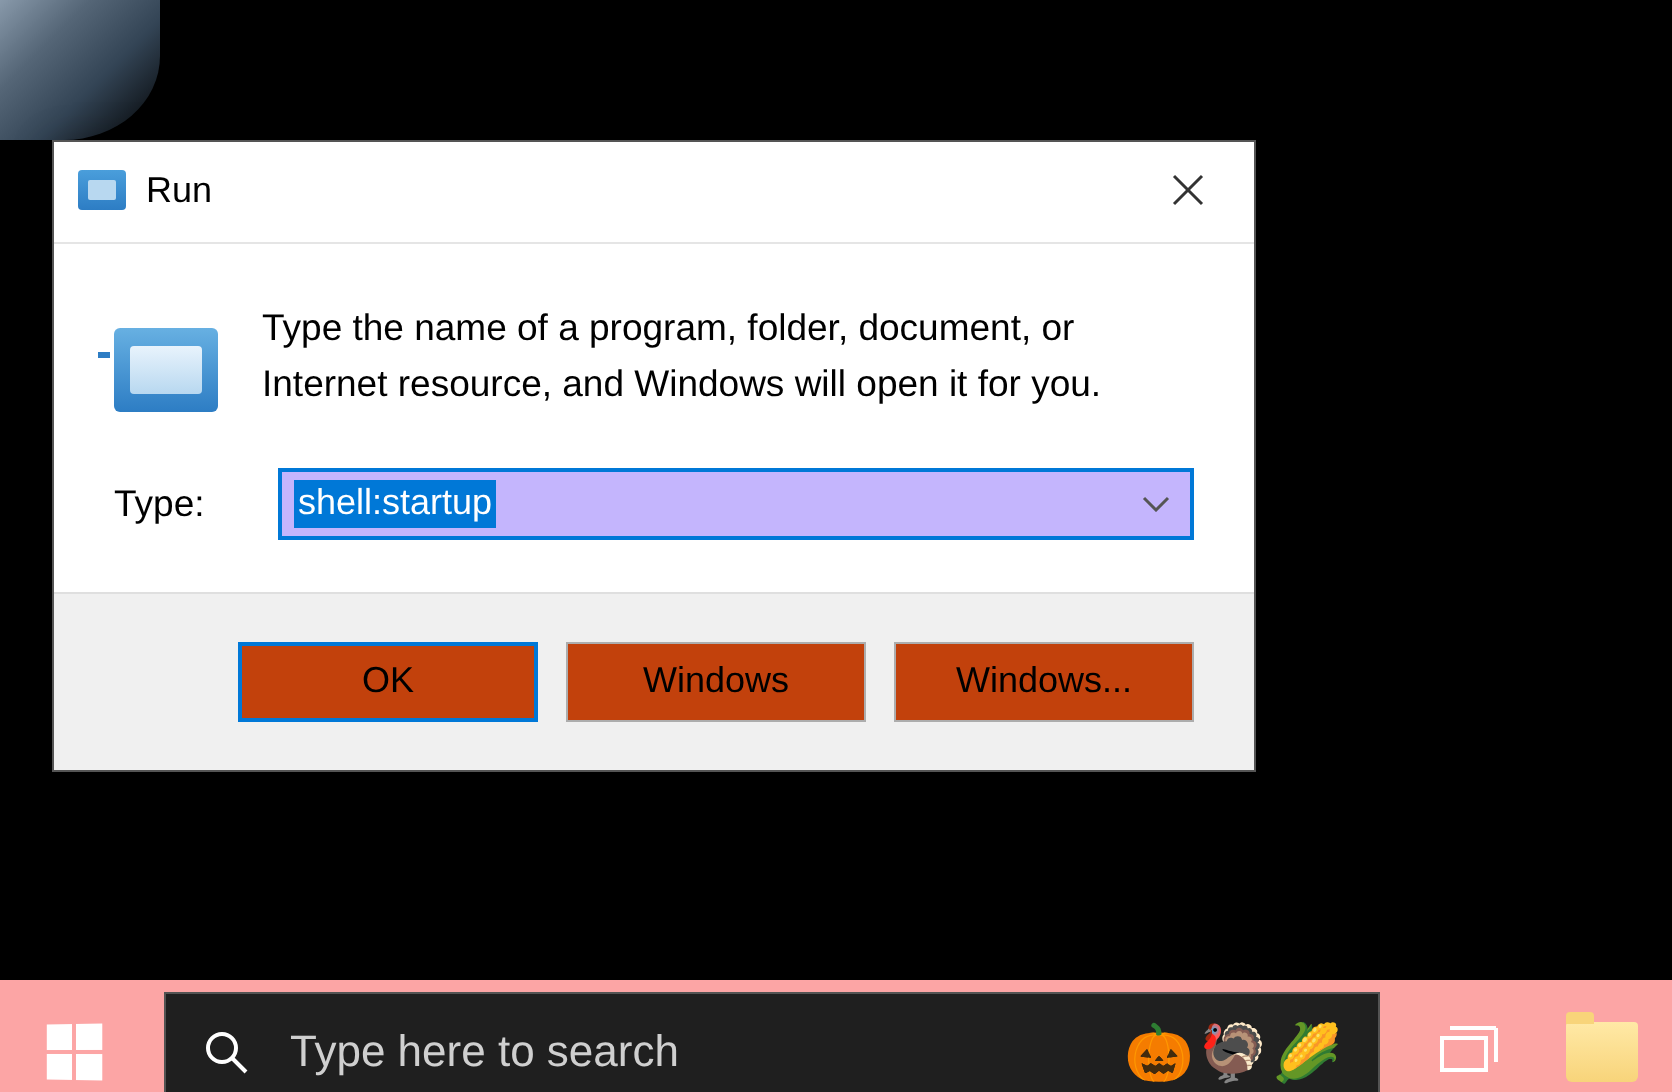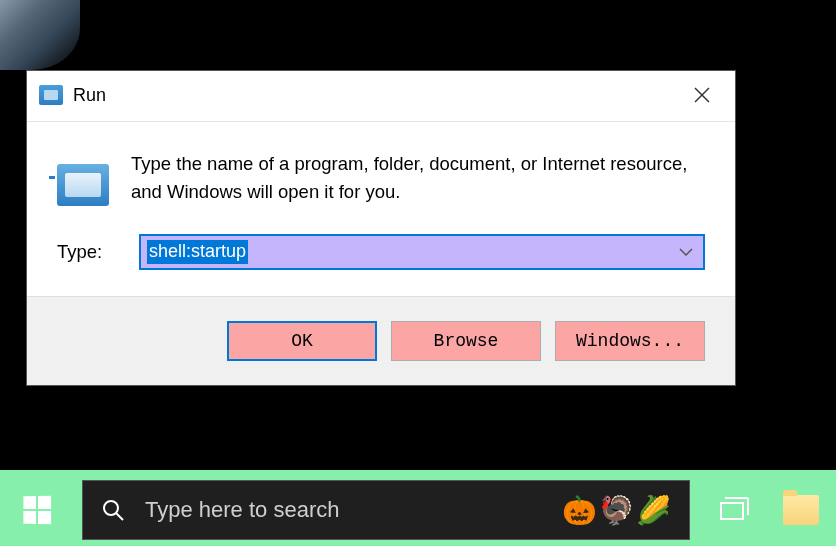--- a/index.html
+++ b/index.html
@@ -29,21 +29,21 @@
       left: 0;
       width: 80px;
       height: 70px;
       background: linear-gradient(135deg, #8899aa 0%, #556677 30%, #334455 60%, #000 100%);
       border-radius: 0 0 60% 0;
     }
     .run-dialog {
       position: absolute;
       top: 70px;
       left: 26px;
-      width: 710px;
+      width: 602px;
       background: #fff;
       border: 1px solid #555;
       box-shadow: 0 4px 20px rgba(0,0,0,0.3);
     }
     .dialog-titlebar {
       display: flex;
       justify-content: space-between;
       align-items: center;
       padding: 6px 8px 8px 12px;
       border-bottom: 1px solid #e5e5e5;
@@ -183,40 +183,40 @@
       padding: 24px 30px;
       display: flex;
       justify-content: flex-end;
       gap: 14px;
       border-top: 1px solid #dfdfdf;
     }
     .dialog-button {
       min-width: 150px;
       height: 40px;
       font-size: 18px;
-      font-family: Liberation Mono, monospace;
-      background: #fca5a5;
+      font-family: Liberation Sans, sans-serif;
+      background: #c2410c;
       border: 1px solid #adadad;
       cursor: pointer;
       display: flex;
       align-items: center;
       justify-content: center;
     }
     .dialog-button.primary {
       border: 2px solid #0078d7;
     }
     .taskbar {
       position: absolute;
       bottom: 0;
       left: 0;
       right: 0;
-      height: 76px;
-      background: #86efac;
-      display: flex;
-      align-items: flex-end;
+      height: 56px;
+      background: #fca5a5;
+      display: flex;
+      align-items: flex-start;
     }
     .start-button {
       width: 74px;
       height: 72px;
       display: flex;
       align-items: center;
       justify-content: center;
       cursor: pointer;
     }
     .windows-logo {
@@ -328,21 +328,21 @@
         <div class="dropdown-arrow">
           <svg viewBox="0 0 14 8">
             <polyline points="1,1 7,7 13,1" fill="none" stroke="#555" stroke-width="1.5"></polyline>
           </svg>
         </div>
       </div>
     </div>
   </div>
   <div class="dialog-footer">
     <button class="dialog-button primary">OK</button>
-    <button class="dialog-button">Browse</button>
+    <button class="dialog-button">Windows</button>
     <button class="dialog-button">Windows...</button>
   </div>
 </div>
 
 <div class="taskbar">
   <div class="start-button">
     <div class="windows-logo">
       <span></span>
         <span></span>
         <span></span>

